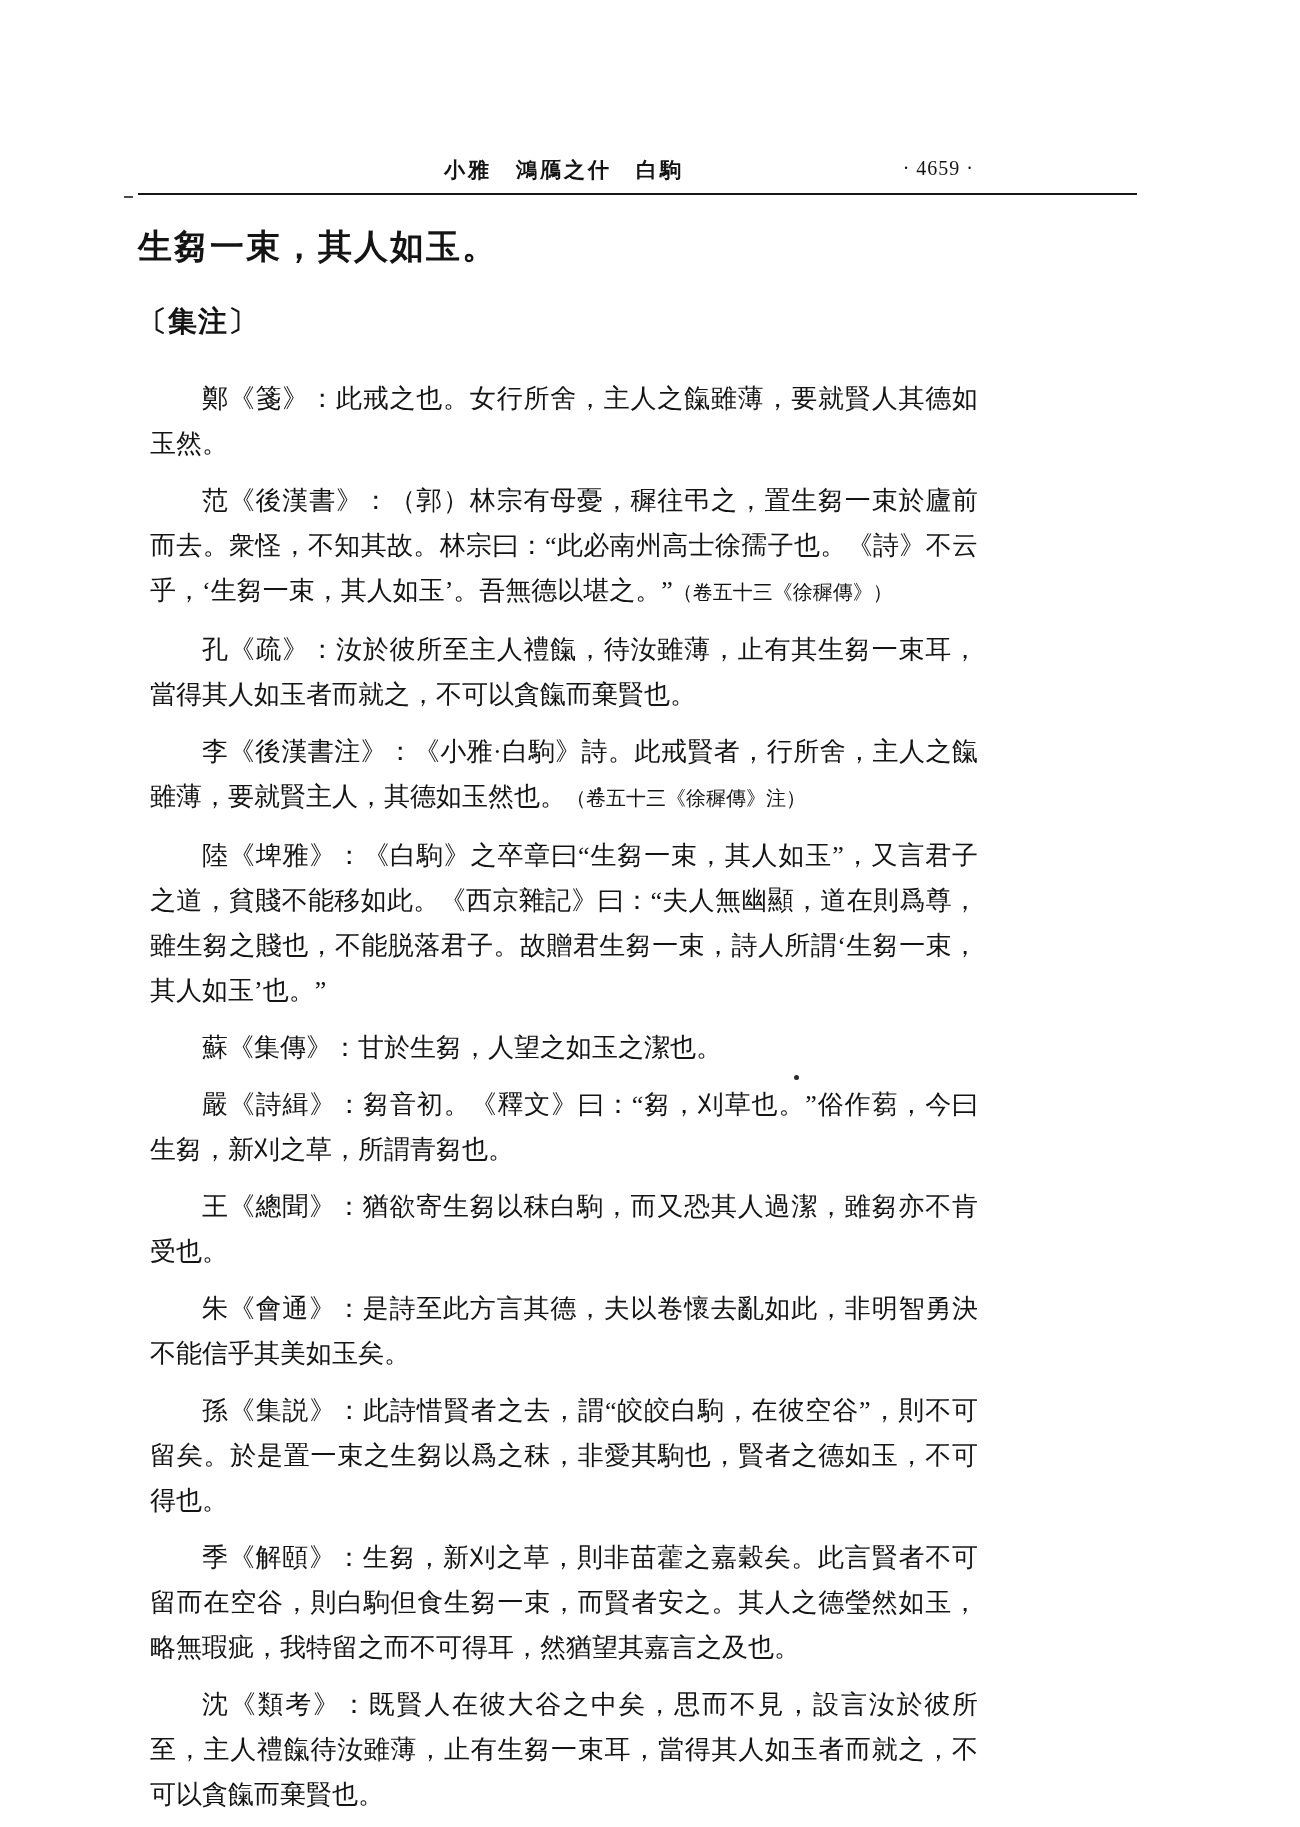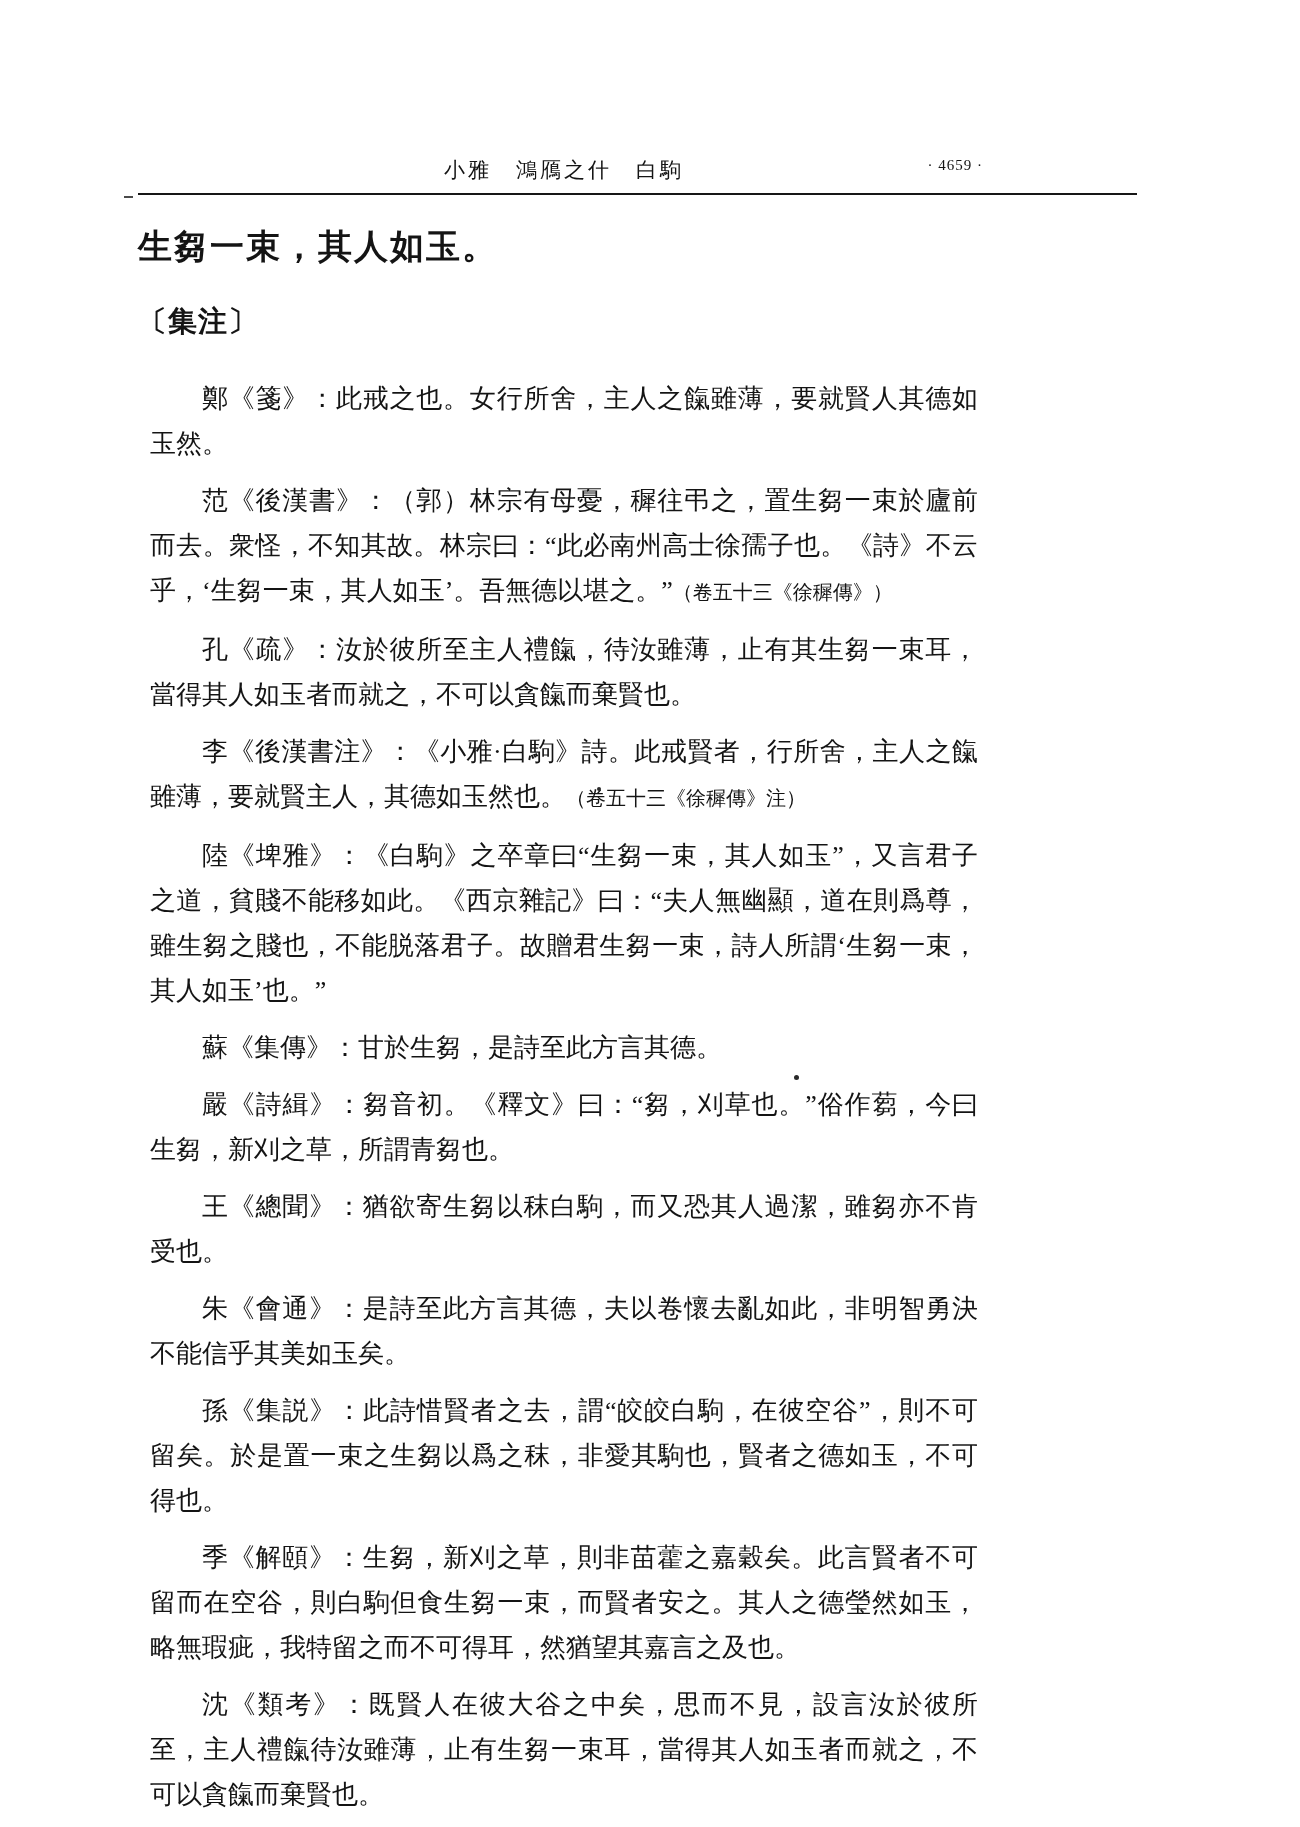--- a/index.html
+++ b/index.html
@@ -17,29 +17,29 @@
     position: absolute;
     top: 156px;
     left: 138px;
     width: 852px;
     height: 26px;
   }
   .header-title {
     display: block;
     text-align: center;
     font-size: 21px;
-    font-weight: 400;
+    font-weight: 700;
     letter-spacing: 3px;
     white-space: pre;
   }
   .page-number {
     position: absolute;
     top: 1px;
-    right: 7px;
-    font-size: 15px;
+    right: 16px;
+    font-size: 20px;
     letter-spacing: 1px;
   }
   .header-rule {
     position: absolute;
     top: 193px;
     left: 138px;
     width: 999px;
     height: 2px;
     background: #161616;
   }
@@ -107,21 +107,21 @@
   <h1 class="verse-heading">生芻一束，其人如玉。</h1>
 
   <h2 class="section-label">〔集注〕</h2>
 
   <div class="commentary">
       <p class="para"><span class="seg">鄭《箋》：此戒之也。女行所舍，主人之餼雖薄，要就賢人其德如玉然。</span></p>
       <p class="para"><span class="seg">范《後漢書》：（郭）林宗有母憂，穉往弔之，置生芻一束於廬前而去。衆怪，不知其故。林宗曰：“此必南州高士徐孺子也。《詩》不云乎，‘生芻一束，其人如玉’。吾無德以堪之。”</span><span class="seg small">（卷五十三《徐穉傳》）</span></p>
       <p class="para"><span class="seg">孔《疏》：汝於彼所至主人禮餼，待汝雖薄，止有其生芻一束耳，當得其人如玉者而就之，不可以貪餼而棄賢也。</span></p>
       <p class="para"><span class="seg">李《後漢書注》：《小雅·白駒》詩。此戒賢者，行所舍，主人之餼雖薄，要就賢主人，其德如玉然也。</span><span class="seg small">（卷五十三《徐穉傳》注）</span></p>
       <p class="para"><span class="seg">陸《埤雅》：《白駒》之卒章曰“生芻一束，其人如玉”，又言君子之道，貧賤不能移如此。《西京雜記》曰：“夫人無幽顯，道在則爲尊，雖生芻之賤也，不能脱落君子。故贈君生芻一束，詩人所謂‘生芻一束，其人如玉’也。”</span></p>
-      <p class="para"><span class="seg">蘇《集傳》：甘於生芻，是詩至此方言其德。</span></p>
+      <p class="para"><span class="seg">蘇《集傳》：甘於生芻，人望之如玉之潔也。</span></p>
       <p class="para"><span class="seg">嚴《詩緝》：芻音初。《釋文》曰：“芻，刈草也。”俗作蒭，今曰生芻，新刈之草，所謂青芻也。</span></p>
       <p class="para"><span class="seg">王《總聞》：猶欲寄生芻以秣白駒，而又恐其人過潔，雖芻亦不肯受也。</span></p>
       <p class="para"><span class="seg">朱《會通》：是詩至此方言其德，夫以卷懷去亂如此，非明智勇決不能信乎其美如玉矣。</span></p>
       <p class="para"><span class="seg">孫《集説》：此詩惜賢者之去，謂“皎皎白駒，在彼空谷”，則不可留矣。於是置一束之生芻以爲之秣，非愛其駒也，賢者之德如玉，不可得也。</span></p>
       <p class="para"><span class="seg">季《解頤》：生芻，新刈之草，則非苗藿之嘉穀矣。此言賢者不可留而在空谷，則白駒但食生芻一束，而賢者安之。其人之德瑩然如玉，略無瑕疵，我特留之而不可得耳，然猶望其嘉言之及也。</span></p>
       <p class="para"><span class="seg">沈《類考》：既賢人在彼大谷之中矣，思而不見，設言汝於彼所至，主人禮餼待汝雖薄，止有生芻一束耳，當得其人如玉者而就之，不可以貪餼而棄賢也。</span></p>
       <p class="para"><span class="seg">姚《疑問》：在彼空谷，無復場苗場藿之望，故接生芻一束句，其人如玉，以德之純粹温潤如玉，言惟其有是德，所以將去而留之切，既去而望之深。</span></p>
     </div>
 
   <div class="speck" style="left:597px; top:787px; width:4px; height:4px;"></div>

